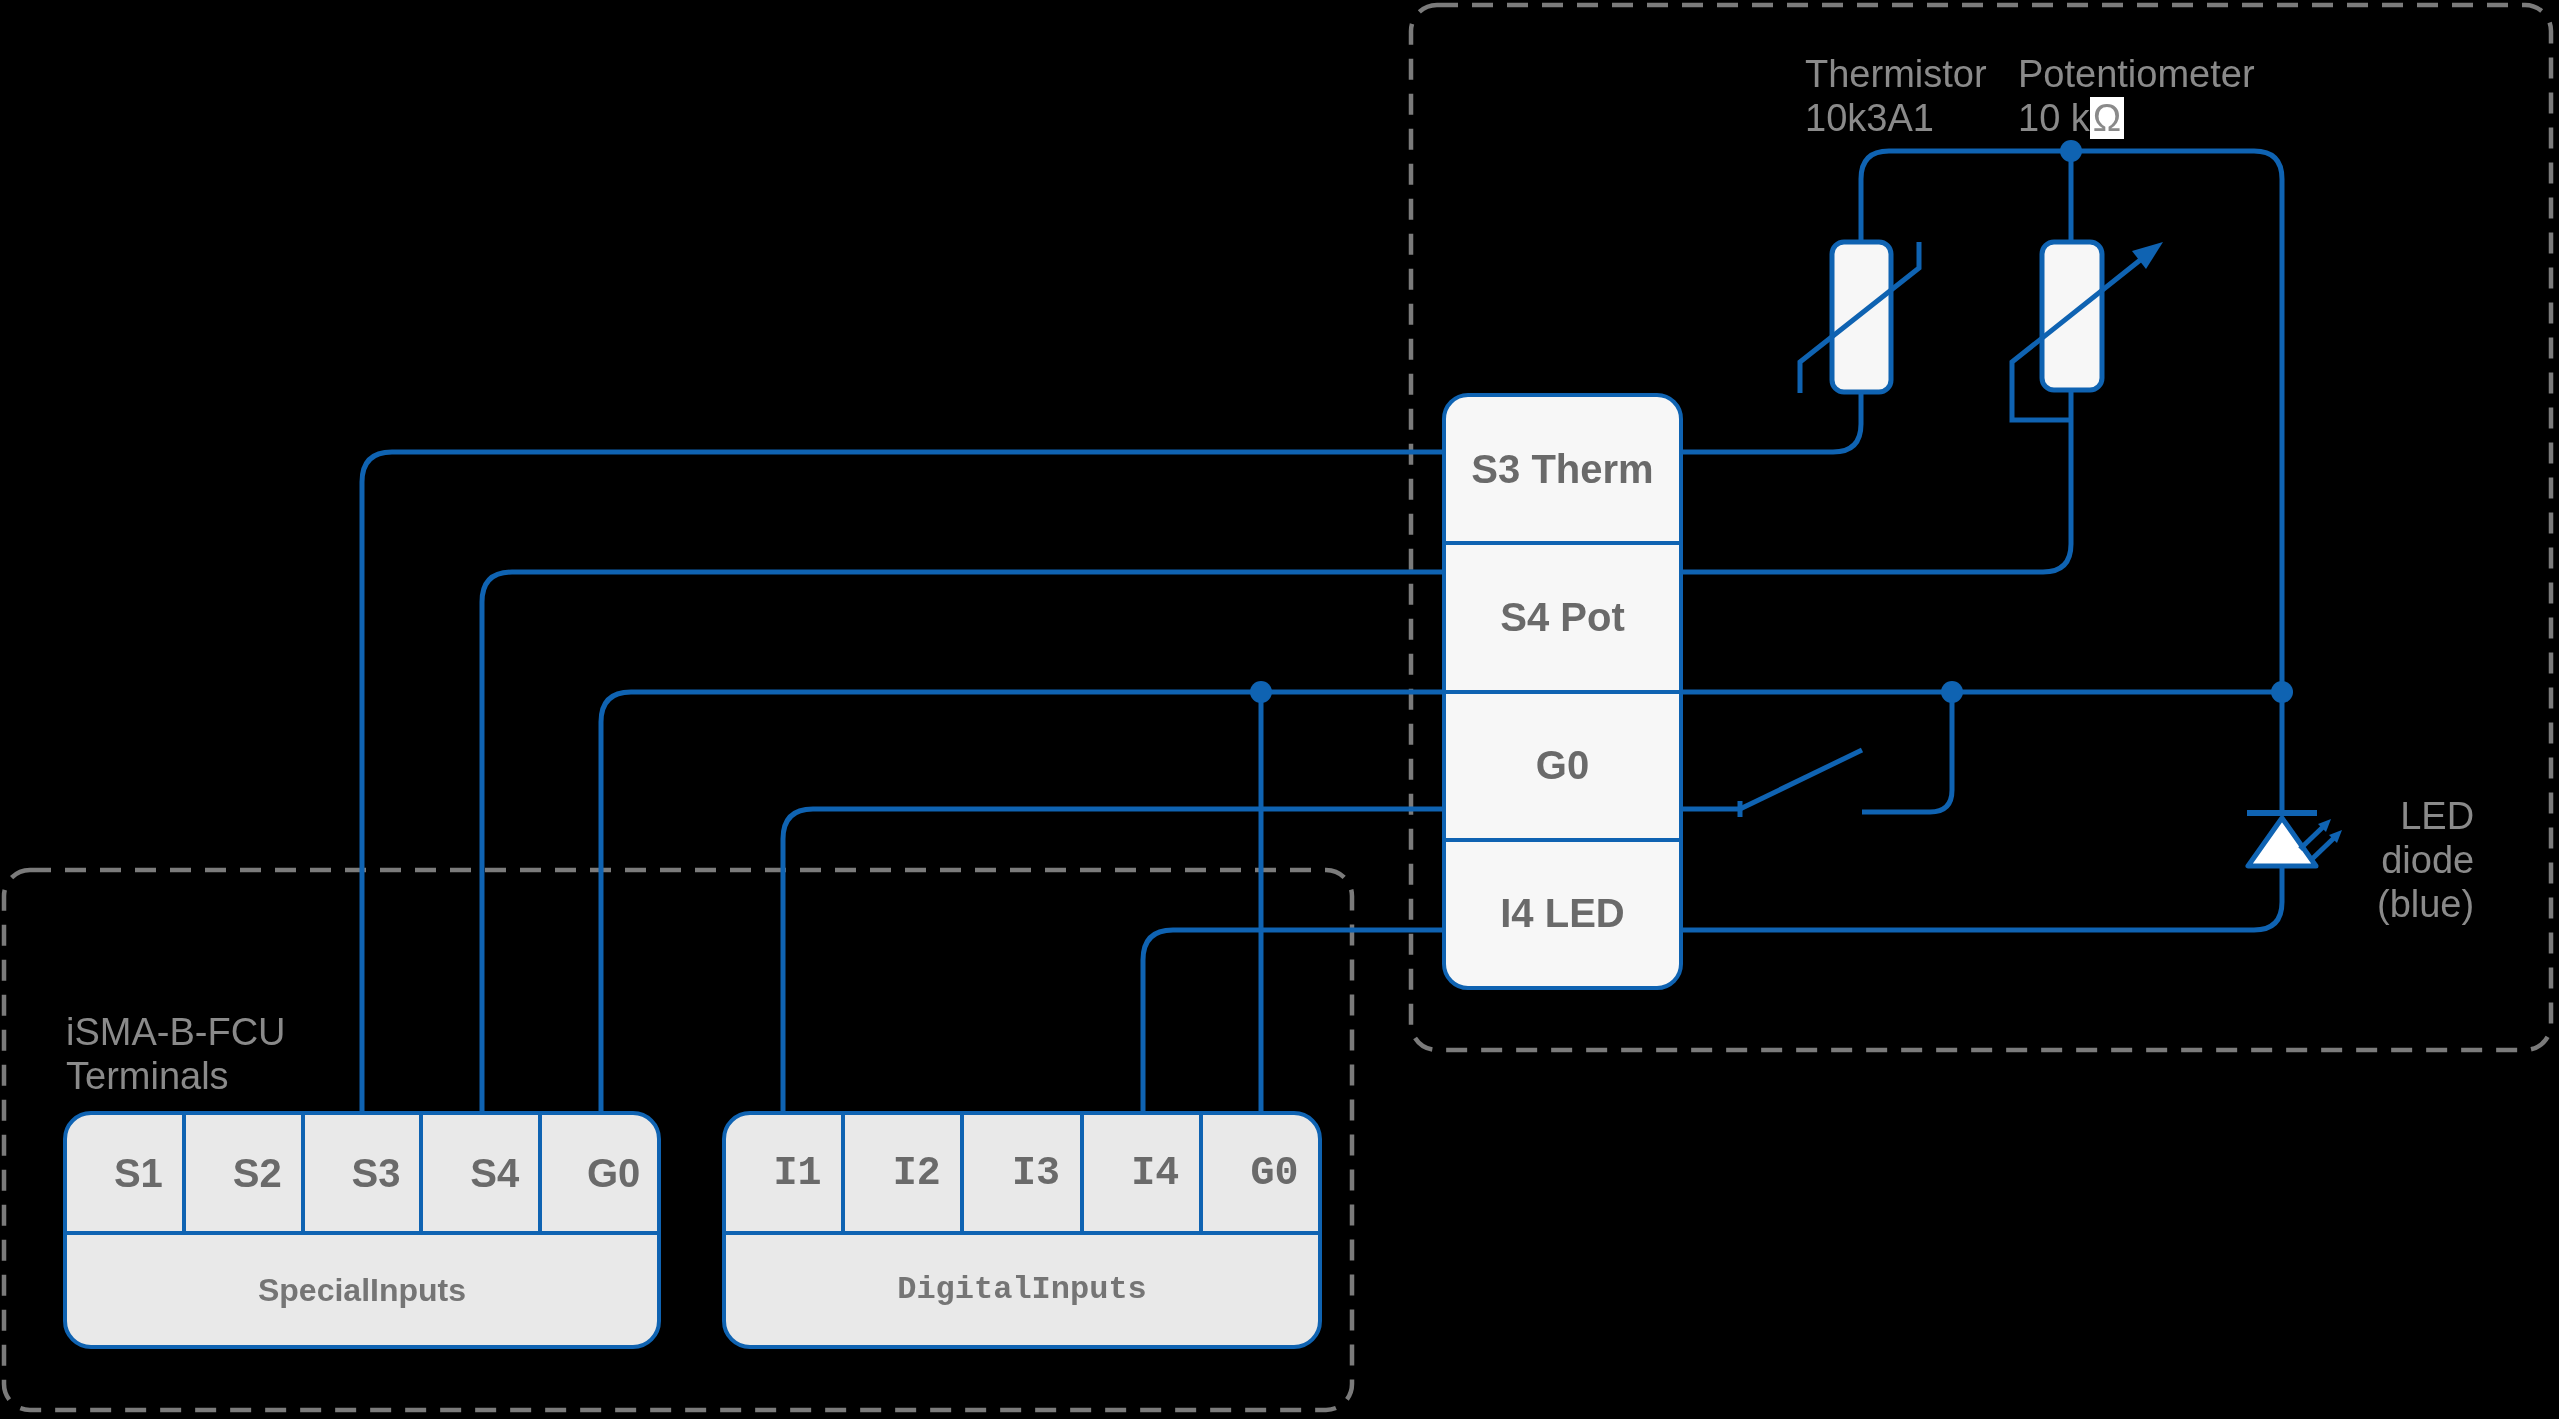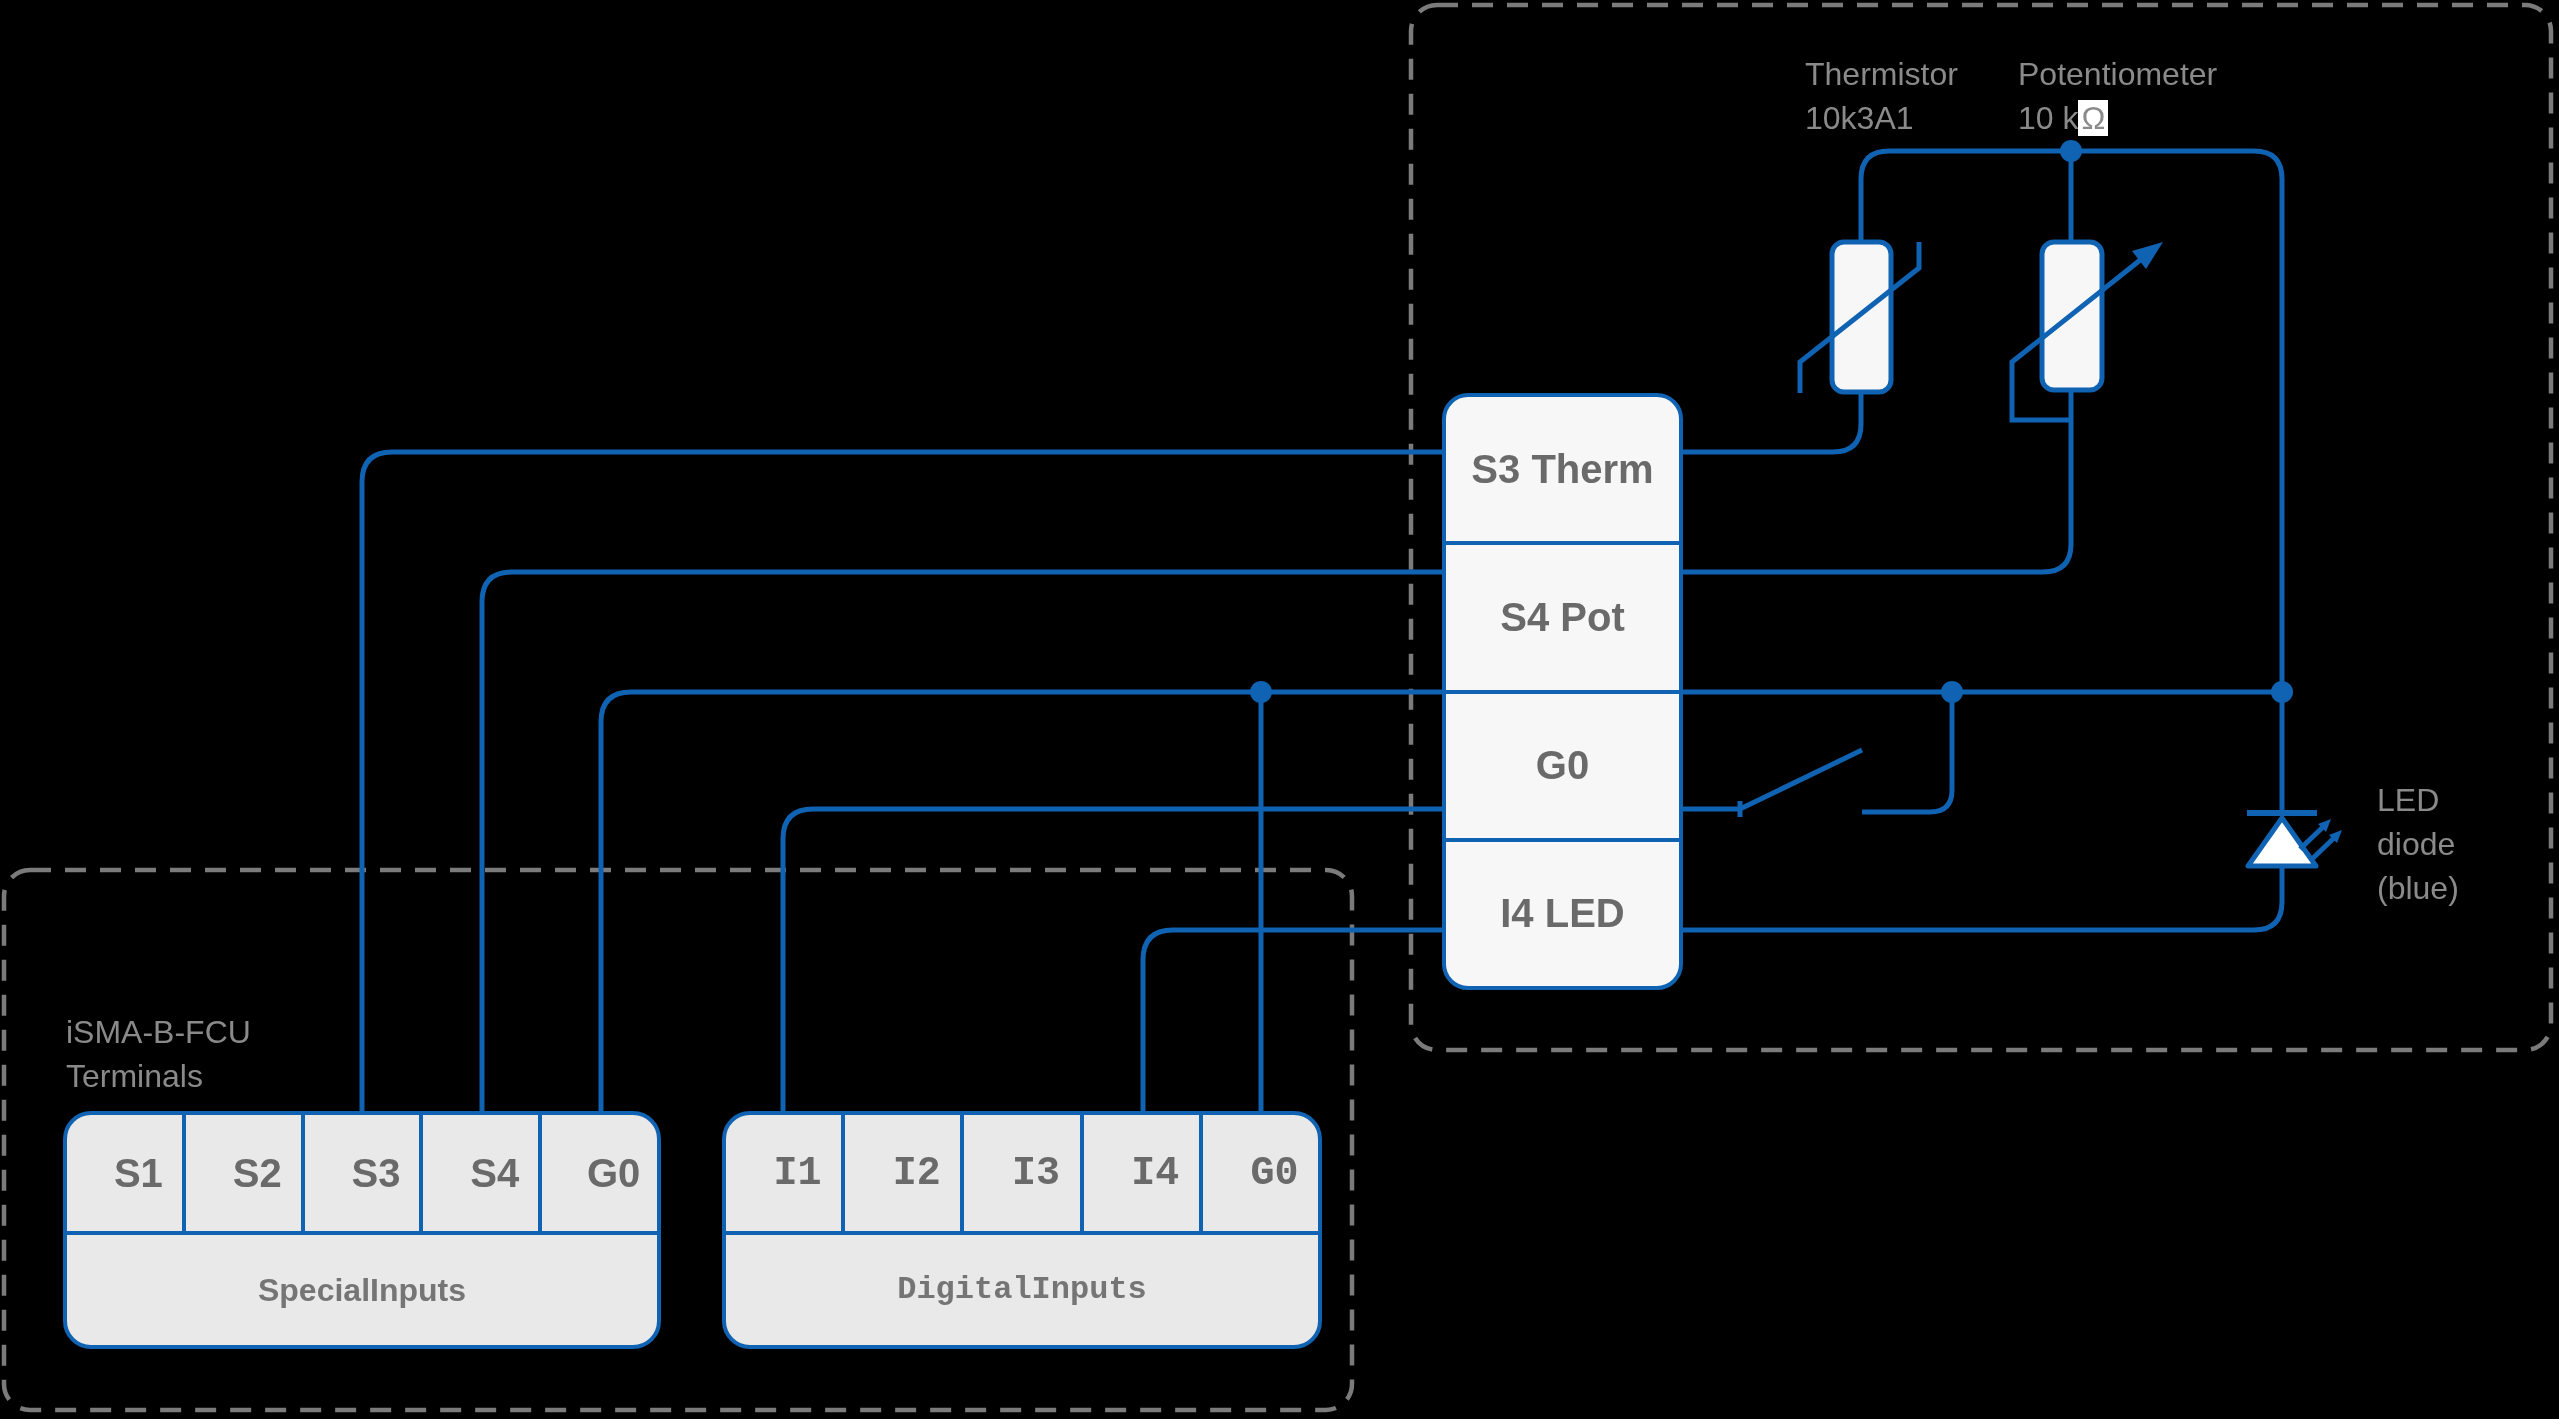--- a/index.html
+++ b/index.html
@@ -19,21 +19,21 @@
   #wiring{position:absolute;left:0;top:0;}
   .wire{stroke:var(--wire-blue);stroke-width:5;fill:none;}
   .wire-thick{stroke:var(--wire-blue);stroke-width:6;fill:none;}
   .dot{fill:var(--wire-blue);stroke:none;}
   .sym-rect{fill:var(--block-fill);stroke:var(--wire-blue);stroke-width:5;}
   .led-tri{fill:#ffffff;stroke:var(--wire-blue);stroke-width:5;stroke-linejoin:round;}
   .arrow-fill{fill:var(--wire-blue);stroke:none;}
   .dashed-box{fill:none;stroke:var(--dash-gray);stroke-width:4.5;stroke-dasharray:21 14;}
 
   .caption{
-    position:absolute;color:var(--caption-gray);font-size:32px;line-height:44px;
+    position:absolute;color:var(--caption-gray);font-size:38px;line-height:44px;
     white-space:nowrap;
   }
   .omega-box{background:#ffffff;padding:0 3px;}
 
   #terminal-block{
     position:absolute;left:1442px;top:393px;width:241px;height:597px;
     background:var(--block-fill);border:4px solid var(--wire-blue);border-radius:26px;
     box-sizing:border-box;display:flex;flex-direction:column;
   }
   #terminal-block .trow{
@@ -163,19 +163,19 @@
   </div>
 
   <div class="caption" style="left:2018px;top:52px;">
     <div>Potentiometer</div>
     <div>
       <span>10 k</span><span class="omega-box">Ω</span>
     </div>
   </div>
 
 
-  <div class="caption" style="left:2377px;top:778px;">
+  <div class="caption" style="left:2377px;top:794px;text-align:right;">
     <div>LED</div>
     <div>diode</div>
     <div>(blue)</div>
   </div>
 
 </div>
 
 </body></html>

